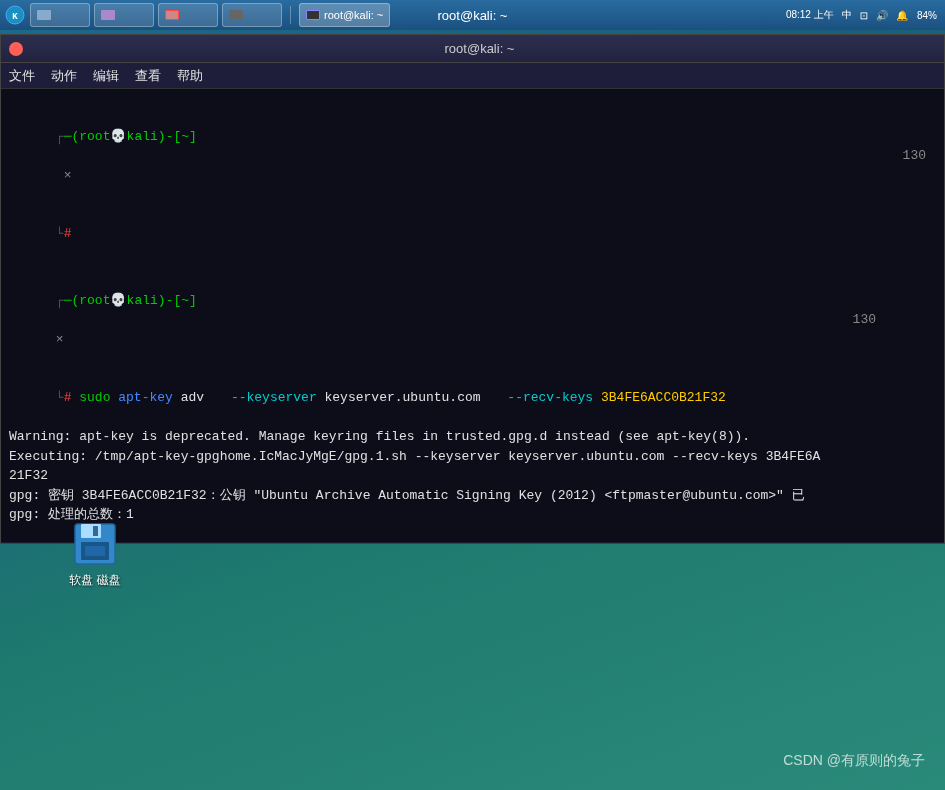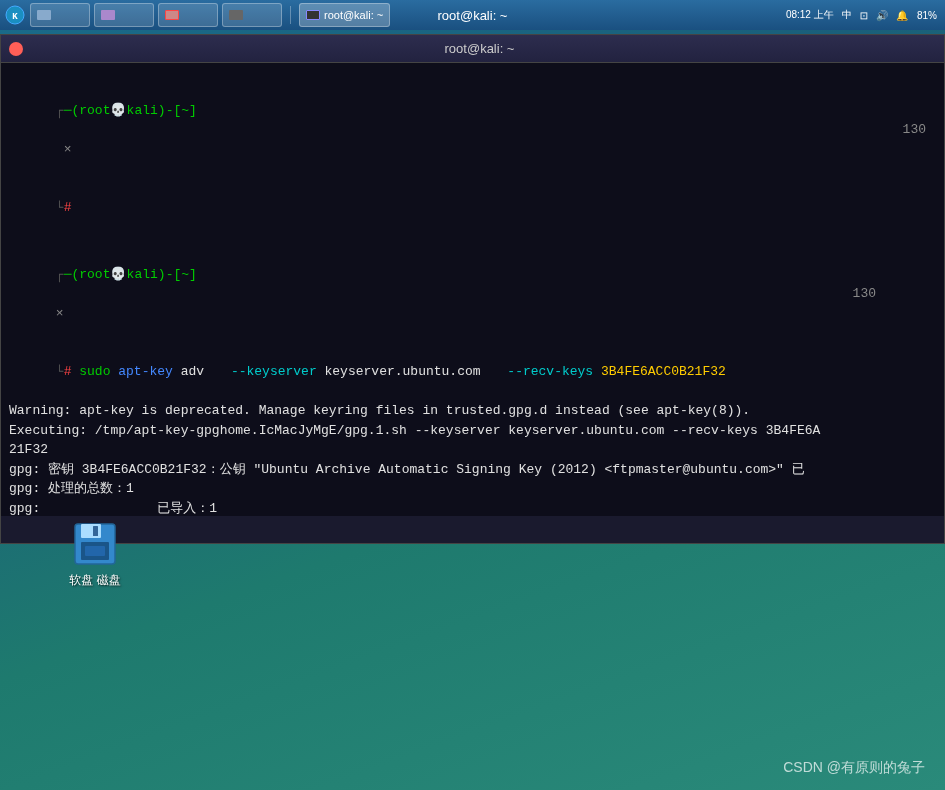--- a/index.html
+++ b/index.html
@@ -169,21 +169,21 @@
       color: white;
       font-size: 12px;
       font-family: sans-serif;
       text-align: center;
       text-shadow: 1px 1px 2px rgba(0,0,0,0.8);
     }
 
     
     .watermark {
       position: absolute;
-      bottom: 13px;
+      bottom: 20px;
       right: 20px;
       color: rgba(255,255,255,0.7);
       font-size: 14px;
       font-family: sans-serif;
     }
 
     
     .floppy-icon {
       display: block;
     }
@@ -228,33 +228,40 @@
 
   <div class="taskbar-right">
     <span>08:12 上午</span>
     <span>中</span>
 
     <span>⊡</span>
 
     <span>🔊</span>
 
     <span>🔔</span>
-    <span>81%</span>
+    <span>84%</span>
   </div>
 </div>
 
 <div class="terminal-window">
 
   <div class="terminal-titlebar">
     <div class="terminal-controls">
       <div class="term-ctrl-btn term-ctrl-close"></div>
     </div>
     <div class="terminal-title-text">root@kali: ~</div>
   </div>
 
+  <div class="menu-bar">
+    <span class="menu-item">文件</span>
+    <span class="menu-item">动作</span>
+    <span class="menu-item">编辑</span>
+    <span class="menu-item">查看</span>
+    <span class="menu-item">帮助</span>
+  </div>
 
   <div class="terminal-content">
 
     <div class="term-line">
       <span style="color:#555;">┌</span><span class="term-prompt-green">─(root💀kali)-[~]</span>
       <span class="term-line-number" style="position:relative;right:auto;float:right;margin-right:10px;">130</span>
       <span style="color:#888;margin-left:8px;">×</span>
     </div>
     <div class="term-line">
       <span style="color:#555;">└</span><span class="term-prompt-red"># </span>
@@ -267,21 +274,20 @@
       <span style="color:#888;">×</span>
     </div>
     <div class="term-line">
       <span style="color:#555;">└</span><span class="term-prompt-red"># </span><span class="term-cmd-sudo">sudo</span><span class="term-normal"> </span><span class="term-cmd-blue">apt-key</span><span class="term-normal"> adv </span><span class="term-cmd-cyan">--keyserver</span><span class="term-normal"> keyserver.ubuntu.com </span><span class="term-cmd-cyan">--recv-keys</span><span class="term-cmd-yellow"> 3B4FE6ACC0B21F32</span>
     </div>
     <div class="term-line"><span class="term-normal">Warning: apt-key is deprecated. Manage keyring files in trusted.gpg.d instead (see apt-key(8)).</span></div>
     <div class="term-line"><span class="term-normal">Executing: /tmp/apt-key-gpghome.IcMacJyMgE/gpg.1.sh --keyserver keyserver.ubuntu.com --recv-keys 3B4FE6A</span></div>
     <div class="term-line"><span class="term-normal">21F32</span></div>
     <div class="term-line"><span class="term-normal">gpg: 密钥 3B4FE6ACC0B21F32：公钥 "Ubuntu Archive Automatic Signing Key (2012) &lt;ftpmaster@ubuntu.com&gt;" 已</span></div>
     <div class="term-line"><span class="term-normal">gpg: 处理的总数：1</span></div>
-    <div class="term-line"><span class="term-normal">gpg:               已导入：1</span></div>
     <div style="height:4px;"></div>
 
     <div class="term-line">
       
     </div>
 
   </div>
 </div>
 
 <div class="desktop-icon" style="left:60px; top:520px;">

